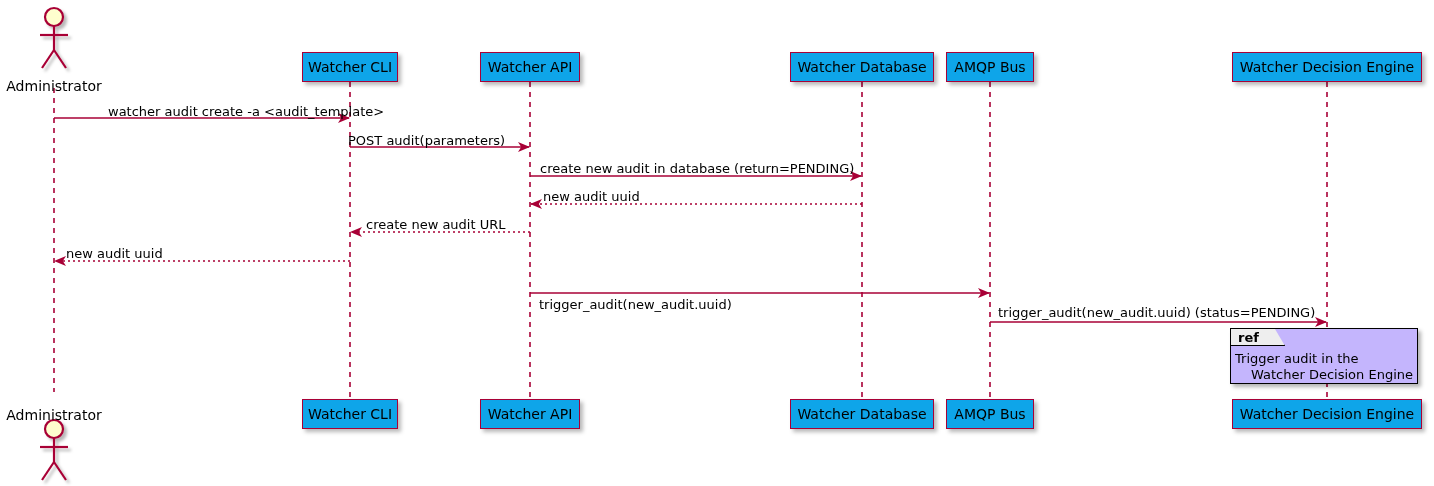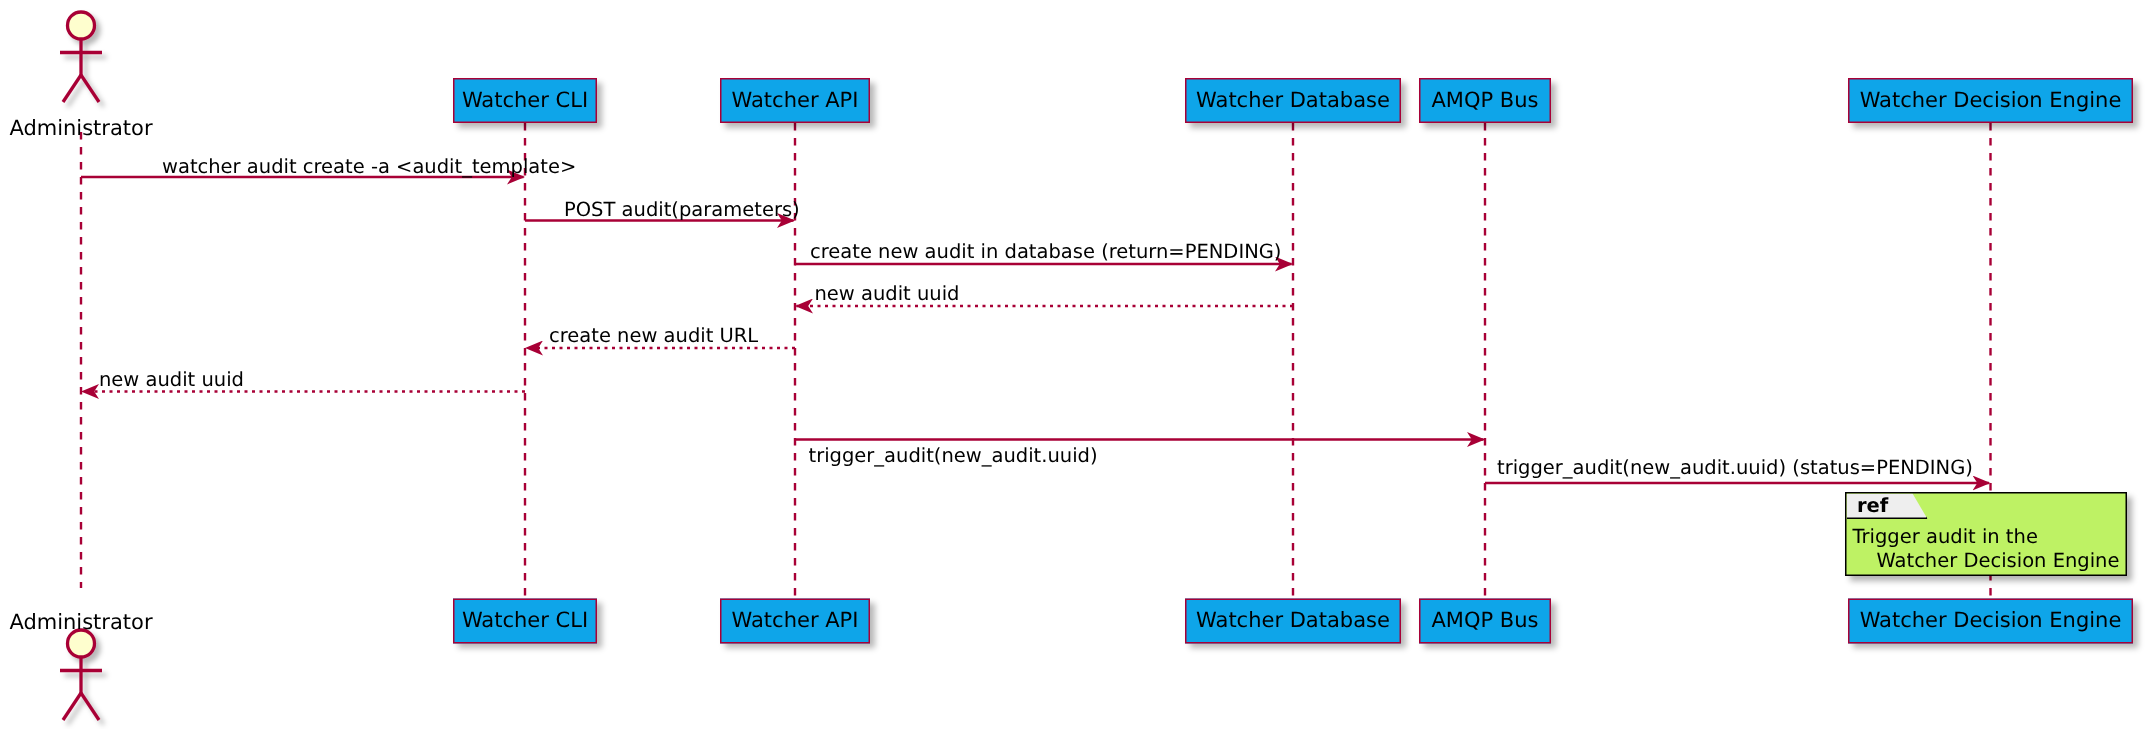--- a/index.html
+++ b/index.html
@@ -53,21 +53,21 @@
   .msg-label {
     position: absolute;
     font-family: "DejaVu Sans", sans-serif;
     font-size: 13px;
     color: #000000;
     white-space: nowrap;
     line-height: 1;
   }
   .ref-box {
     position: absolute;
-    background: #bef264;
+    background: #c4b5fd;
     border: 1.6px solid #000000;
     box-sizing: border-box;
     box-shadow: 3px 3px 4px rgba(0,0,0,0.30);
   }
   .ref-tab {
     position: absolute;
     left: 0;
     top: 0;
     background: #EEEEEE;
     border-right: 1.6px solid #000000;
@@ -171,21 +171,21 @@
       <div class="participant-box" style="left: 946px; top: 399px; width: 88px; height: 30px;">
         <span class="participant-label">AMQP Bus</span>
       </div>
       <div class="participant-box" style="left: 1232px; top: 52px; width: 190px; height: 30px;">
         <span class="participant-label">Watcher Decision Engine</span>
       </div>
       <div class="participant-box" style="left: 1232px; top: 399px; width: 190px; height: 30px;">
         <span class="participant-label">Watcher Decision Engine</span>
       </div>
       <div class="msg-label" style="left: 64px; top: 105px; margin-left: 44px;">watcher audit create -a &lt;audit_template&gt;</div>
-      <div class="msg-label" style="left: 376px; top: 134px;">POST audit(parameters)</div>
+      <div class="msg-label" style="left: 348px; top: 134px;">POST audit(parameters)</div>
       <div class="msg-label" style="left: 540px; top: 162px;">create new audit in database (return=PENDING)</div>
       <div class="msg-label" style="left: 543px; top: 190px;">new audit uuid</div>
       <div class="msg-label" style="left: 366px; top: 218px;">create new audit URL</div>
       <div class="msg-label" style="left: 66px; top: 247px;">new audit uuid</div>
       <div class="msg-label" style="left: 539px; top: 276px; margin-top: 22px;">trigger_audit(new_audit.uuid)</div>
       <div class="msg-label" style="left: 998px; top: 306px;">trigger_audit(new_audit.uuid) (status=PENDING)</div>
       <div class="ref-box" style="left: 1230px; top: 328px; width: 188px; height: 56px;">
         <div class="ref-tab" style="width: 54px; height: 17px; clip-path: polygon(0px 0px, 44px 0px, 54px 17px, 0px 17px);"></div>
         <div class="ref-tab-label" style="left: 7px; top: 1px;">ref</div>
         <div class="ref-text-line" style="left: 4px; top: 22px;">Trigger audit in the</div>

